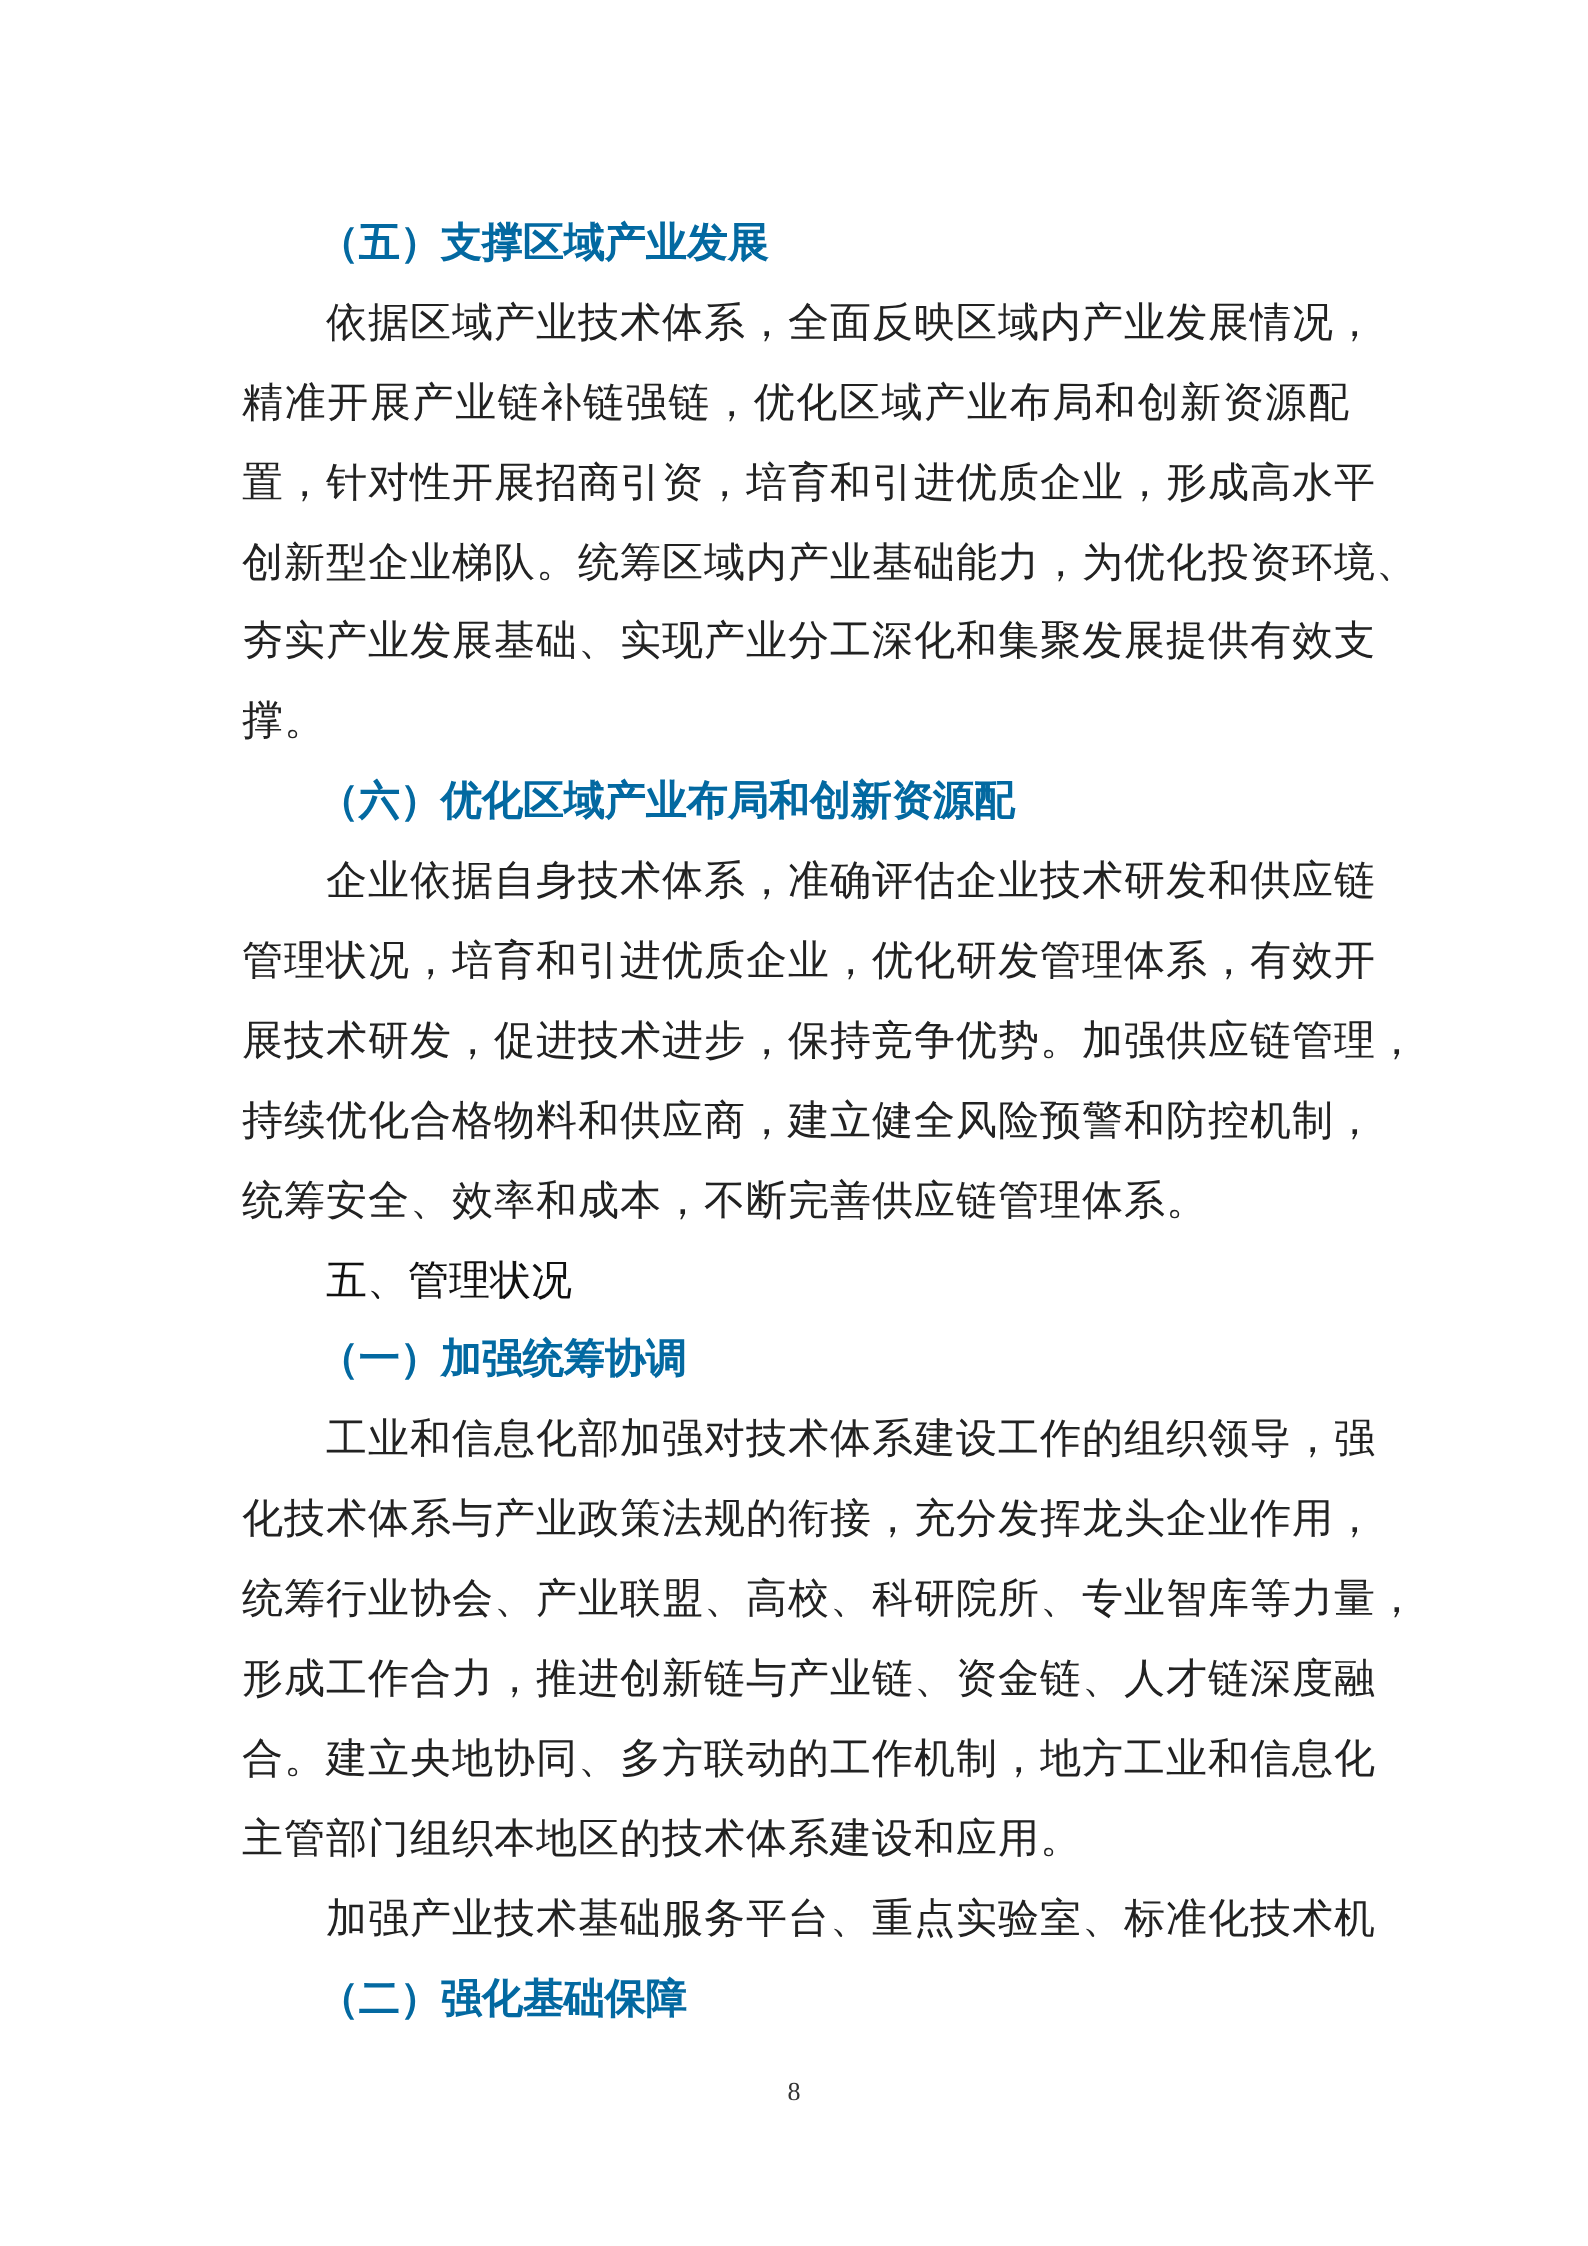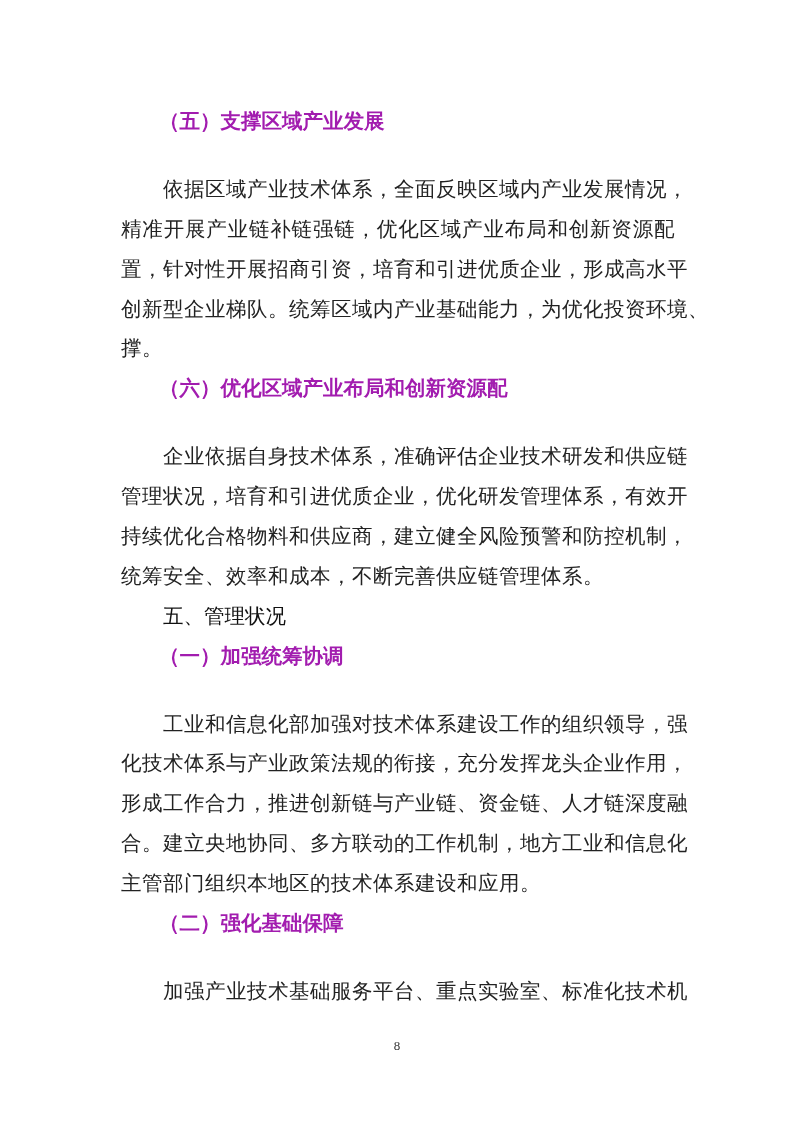--- a/index.html
+++ b/index.html
@@ -7,55 +7,58 @@
   .page { position: absolute; left: 0; top: 0; width: 794px; height: 1123px; background: #ffffff; }
   .content { position: absolute; left: 121px; top: 102px; width: 554px; }
   .line {
     height: 39.9px; line-height: 39.9px;
     font-family: "DejaVu Serif", "Liberation Serif", serif;
     font-size: 20.5px; color: #222;
     white-space: nowrap; text-align: justify; text-align-last: justify;
     letter-spacing: 0.5px;
   }
   .line.last { text-align-last: left; }
-  .line.indent { padding-left: 42px; margin-top: 28px; }
-  .h2 { font-weight: bold; padding-left: 38px; text-align-last: left; letter-spacing: 0px; color: #a21caf; }
+  .line.indent { padding-left: 42px; }
+  .h2 { font-weight: bold; padding-left: 38px; text-align-last: left; letter-spacing: 0px; color: #0369a1; }
   .h1 { padding-left: 42px; text-align-last: left; font-family: "DejaVu Sans", "Liberation Sans", sans-serif; letter-spacing: 0px; color: #111; }
   .page-number {
     position: absolute; left: 0; width: 794px; top: 1038px; text-align: center;
     font-family: "Liberation Serif", serif; font-size: 13px; color: #333;
   }
 </style>
 </head>
 <body>
 
 <div class="page">
   <div class="content">
 
     <div class="line h2">（五）支撑区域产业发展</div>
     <div class="line indent">依据区域产业技术体系，全面反映区域内产业发展情况，</div>
     <div class="line">精准开展产业链补链强链，优化区域产业布局和创新资源配</div>
     <div class="line">置，针对性开展招商引资，培育和引进优质企业，形成高水平</div>
     <div class="line">创新型企业梯队。统筹区域内产业基础能力，为优化投资环境、</div>
+    <div class="line">夯实产业发展基础、实现产业分工深化和集聚发展提供有效支</div>
     <div class="line last">撑。</div>
 
     <div class="line h2">（六）优化区域产业布局和创新资源配</div>
     <div class="line indent">企业依据自身技术体系，准确评估企业技术研发和供应链</div>
     <div class="line">管理状况，培育和引进优质企业，优化研发管理体系，有效开</div>
+    <div class="line">展技术研发，促进技术进步，保持竞争优势。加强供应链管理，</div>
     <div class="line">持续优化合格物料和供应商，建立健全风险预警和防控机制，</div>
     <div class="line last">统筹安全、效率和成本，不断完善供应链管理体系。</div>
 
     <div class="line h1">五、管理状况</div>
 
     <div class="line h2">（一）加强统筹协调</div>
     <div class="line indent">工业和信息化部加强对技术体系建设工作的组织领导，强</div>
     <div class="line">化技术体系与产业政策法规的衔接，充分发挥龙头企业作用，</div>
+    <div class="line">统筹行业协会、产业联盟、高校、科研院所、专业智库等力量，</div>
     <div class="line">形成工作合力，推进创新链与产业链、资金链、人才链深度融</div>
     <div class="line">合。建立央地协同、多方联动的工作机制，地方工业和信息化</div>
     <div class="line last">主管部门组织本地区的技术体系建设和应用。</div>
 
+    <div class="line indent">加强产业技术基础服务平台、重点实验室、标准化技术机</div>
     <div class="line h2">（二）强化基础保障</div>
-    <div class="line indent">加强产业技术基础服务平台、重点实验室、标准化技术机</div>
 
   </div>
 
   <div class="page-number">8</div>
 </div>
 
 </body></html>

